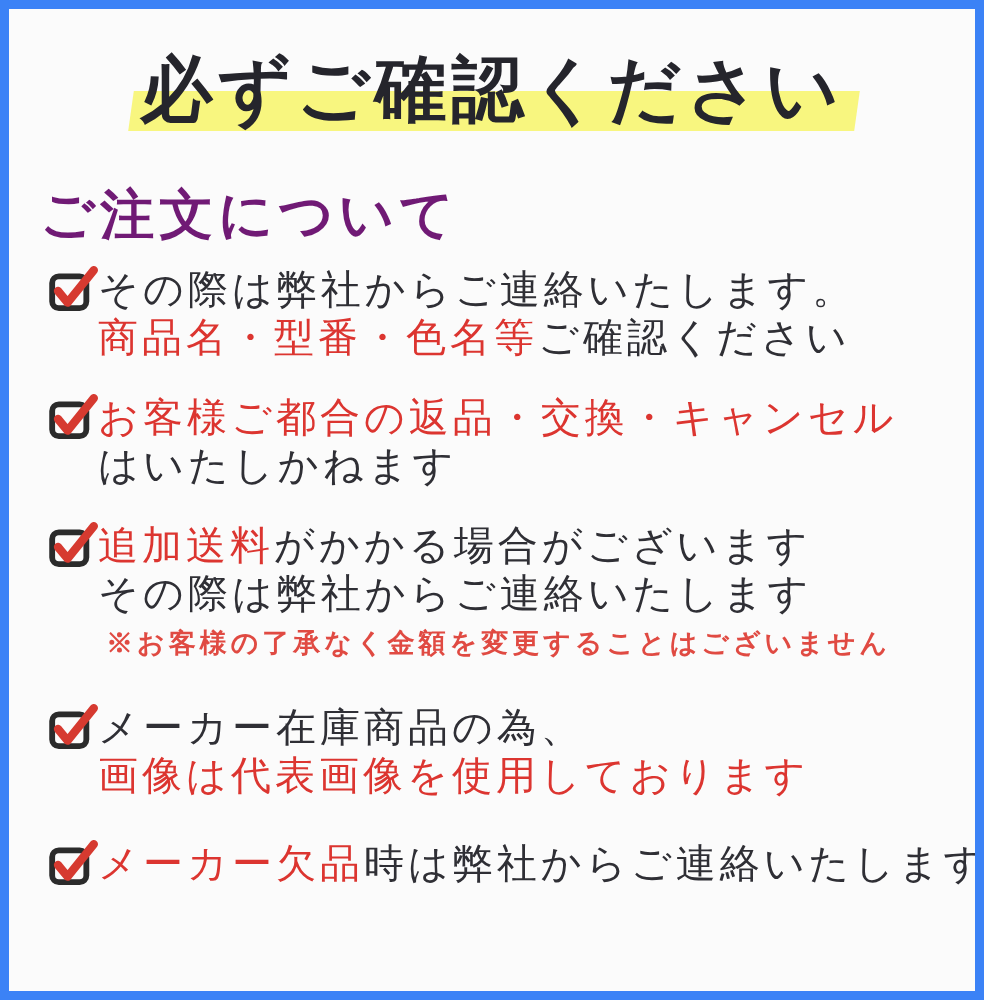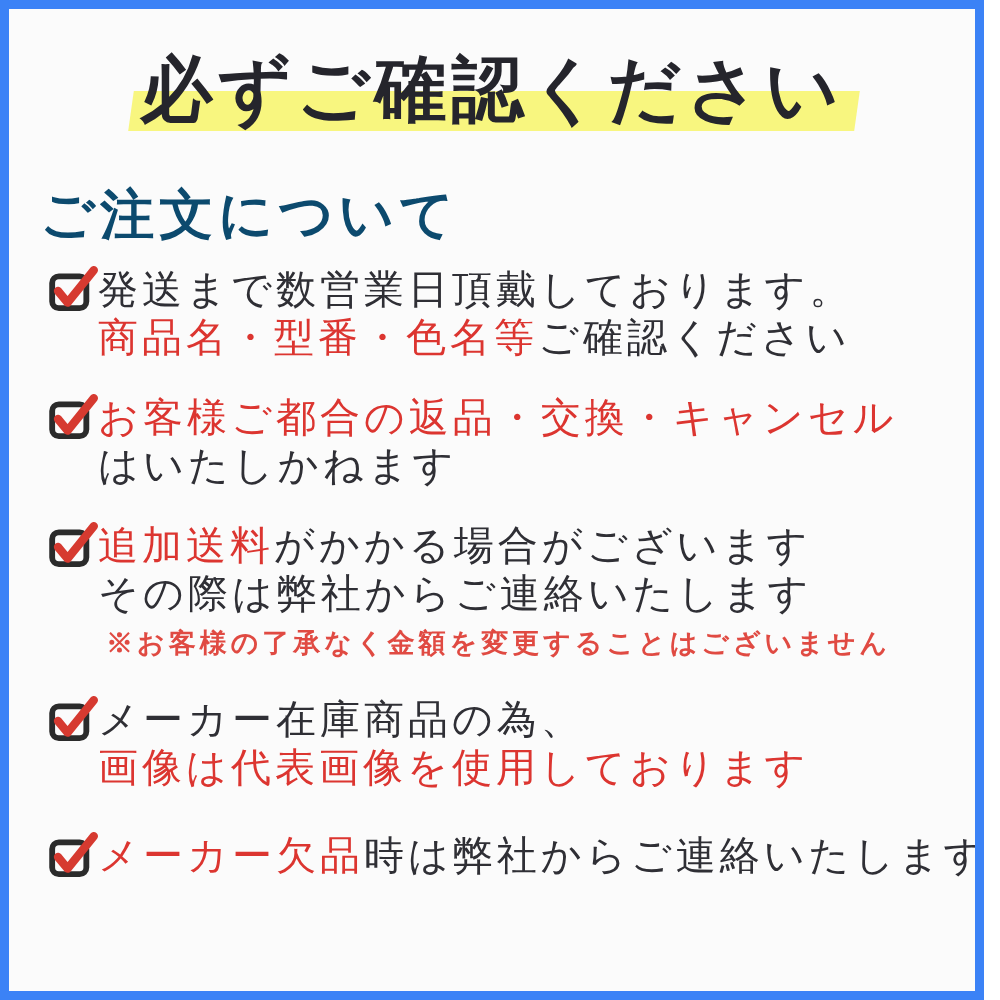--- a/index.html
+++ b/index.html
@@ -37,21 +37,21 @@
     color:#25252c;
     white-space:nowrap;
   }
   
   .heading {
     margin:44px 0 20px 31px;
     font-size:54px;
     line-height:62px;
     font-weight:bold;
     letter-spacing:5px;
-    color:#0c4a6e;
+    color:#701a75;
     white-space:nowrap;
   }
   .heading.second { margin-top:30px; }
   
   .list { margin-left:39px; }
   .item {
     display:flex;
     align-items:flex-start;
     margin-bottom:32px;
   }
@@ -59,21 +59,21 @@
   .cb {
     flex:0 0 auto;
     width:50px; height:47px;
     margin-top:-1px;
   }
   .txt { font-size:40px; line-height:48px; letter-spacing:4px; }
   .line { white-space:nowrap; }
   .bk { color:#2f2f35; }
   .rd { color:#dc3530; font-weight:normal; }
   .note {
-    margin:8px 0 4px 8px;
+    margin:8px 0 12px 8px;
     font-size:27px;
     line-height:34px;
     letter-spacing:4px;
     font-weight:bold;
     color:#e04a42;
     white-space:nowrap;
   }
 </style>
 </head>
 <body>
@@ -88,21 +88,21 @@
   <h2 class="heading">ご注文について</h2>
 
   <div class="list">
 
     <div class="item">
       <svg class="cb" viewBox="0 0 60 56">
         <rect x="5" y="13.5" width="41" height="38" rx="8" fill="none" stroke="#2b2b2b" stroke-width="7"></rect>
         <path d="M12 31 L23.5 45 L55 6" fill="none" stroke="#d63a30" stroke-width="10" stroke-linecap="round" stroke-linejoin="round"></path>
       </svg>
       <div class="txt">
-        <div class="line"><span class="bk">発送まで数営業日頂戴しております。</span></div>
+        <div class="line"><span class="bk">その際は弊社からご連絡いたします。</span></div>
         <div class="line">
           <span class="rd">商品名・型番・色名等</span><span class="bk">ご確認ください</span>
         </div>
       </div>
     </div>
 
     <div class="item">
       <svg class="cb" viewBox="0 0 60 56">
         <rect x="5" y="13.5" width="41" height="38" rx="8" fill="none" stroke="#2b2b2b" stroke-width="7"></rect>
         <path d="M12 31 L23.5 45 L55 6" fill="none" stroke="#d63a30" stroke-width="10" stroke-linecap="round" stroke-linejoin="round"></path>

